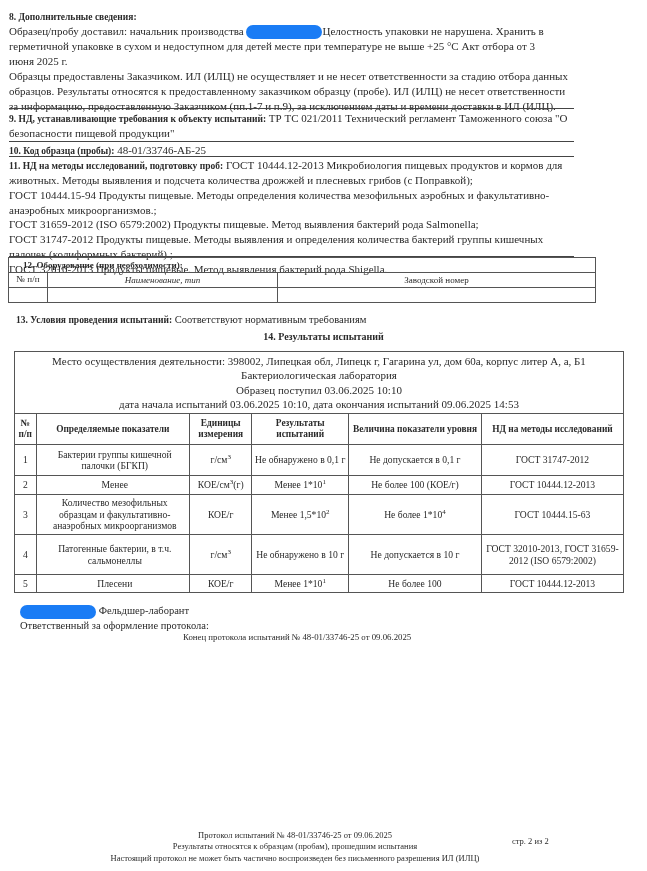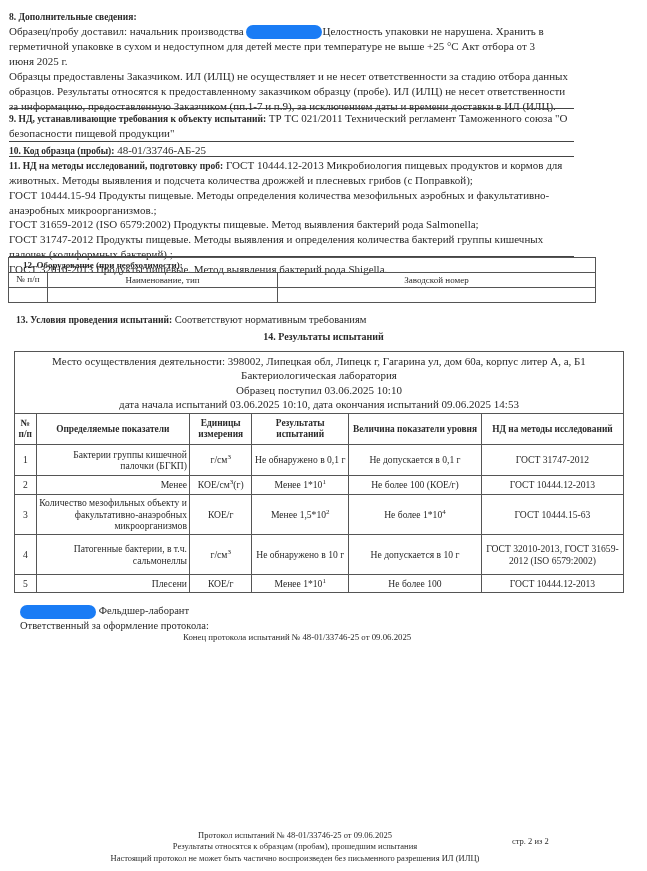--- a/index.html
+++ b/index.html
@@ -15,21 +15,21 @@
     display: inline-block; background: #1a7cf5; border-radius: 9px;
     vertical-align: middle;
   }
   .small-bold { font-size: 9.5px; font-weight: bold; }
   table { border-collapse: collapse; }
   td, th { border: 1px solid #555; padding: 0 2px; font-weight: normal; vertical-align: middle; }
   .equip td { height: 14px; font-size: 9px; text-align: center; }
   .results { position: absolute; left: 14px; top: 351px; width: 610px; border-radius: 23px; }
   .results td { font-size: 9.6px; text-align: center; line-height: 1.2; }
   .results th { font-size: 9.4px; font-weight: bold; text-align: center; line-height: 1.2; }
-  .results td.left { text-align: right; }
+  .results td.left { text-align: center; padding-left: 6px; }
   .results td.info { font-size: 11px; line-height: 1.3; padding: 2px 4px; text-align: center; }
   sup { font-size: 7px; vertical-align: 4px; line-height: 0; }
   .footer { font-size: 8.5px; text-align: center; }
 </style>
 </head>
 <body>
 
 <div class="sec" style="top:11px;">
   <div class="small-bold">8. Дополнительные сведения:</div>
   <div style="font-size:11px;">
@@ -67,21 +67,21 @@
 <div class="rule" style="top:256px; width:565px;"></div>
 
 <div class="abs" style="left:8px; top:257px; width:588px;">
   <table class="equip" style="width:588px;">
     <tbody>
         <tr>
       <td colspan="3" style="text-align:left; border-bottom:1px solid #555; padding-left:14px;" class="small-bold">12. Оборудование (при необходимости):</td>
     </tr>
     <tr>
       <td style="width:34px; line-height:1.1;">№ п/п</td>
-      <td style="width:225px;">Наименование, тип</td>
+      <td style="width:225px;font-style:italic;">Наименование, тип</td>
       <td>Заводской номер</td>
     </tr>
     <tr>
       <td></td>
       <td></td>
       <td></td>
     </tr>
   </tbody>
     </table>
 </div>
@@ -122,21 +122,21 @@
   <tr style="height:19px;">
     <td>2</td>
     <td class="left">Менее</td>
     <td><span>КОЕ/см</span><sup>3</sup><span>(г)</span></td>
     <td><span>Менее 1*10</span><sup>1</sup></td>
     <td><span>Не более 100  (КОЕ/г)</span><sup></sup></td>
     <td>ГОСТ 10444.12-2013</td>
   </tr>
   <tr style="height:40px;">
     <td>3</td>
-    <td class="left">Количество мезофильных объекту и факультативно-анаэробных микроорганизмов</td>
+    <td class="left">Количество мезофильных образцам и факультативно-анаэробных микроорганизмов</td>
     <td><span>КОЕ/г</span><sup></sup><span></span></td>
     <td><span>Менее 1,5*10</span><sup>2</sup></td>
     <td><span>Не более 1*10</span><sup>4</sup></td>
     <td>ГОСТ 10444.15-63</td>
   </tr>
   <tr style="height:40px;">
     <td>4</td>
     <td class="left">Патогенные бактерии, в т.ч. сальмонеллы</td>
     <td><span>г/см</span><sup>3</sup><span></span></td>
     <td><span>Не обнаружено в 10 г</span><sup></sup></td>

